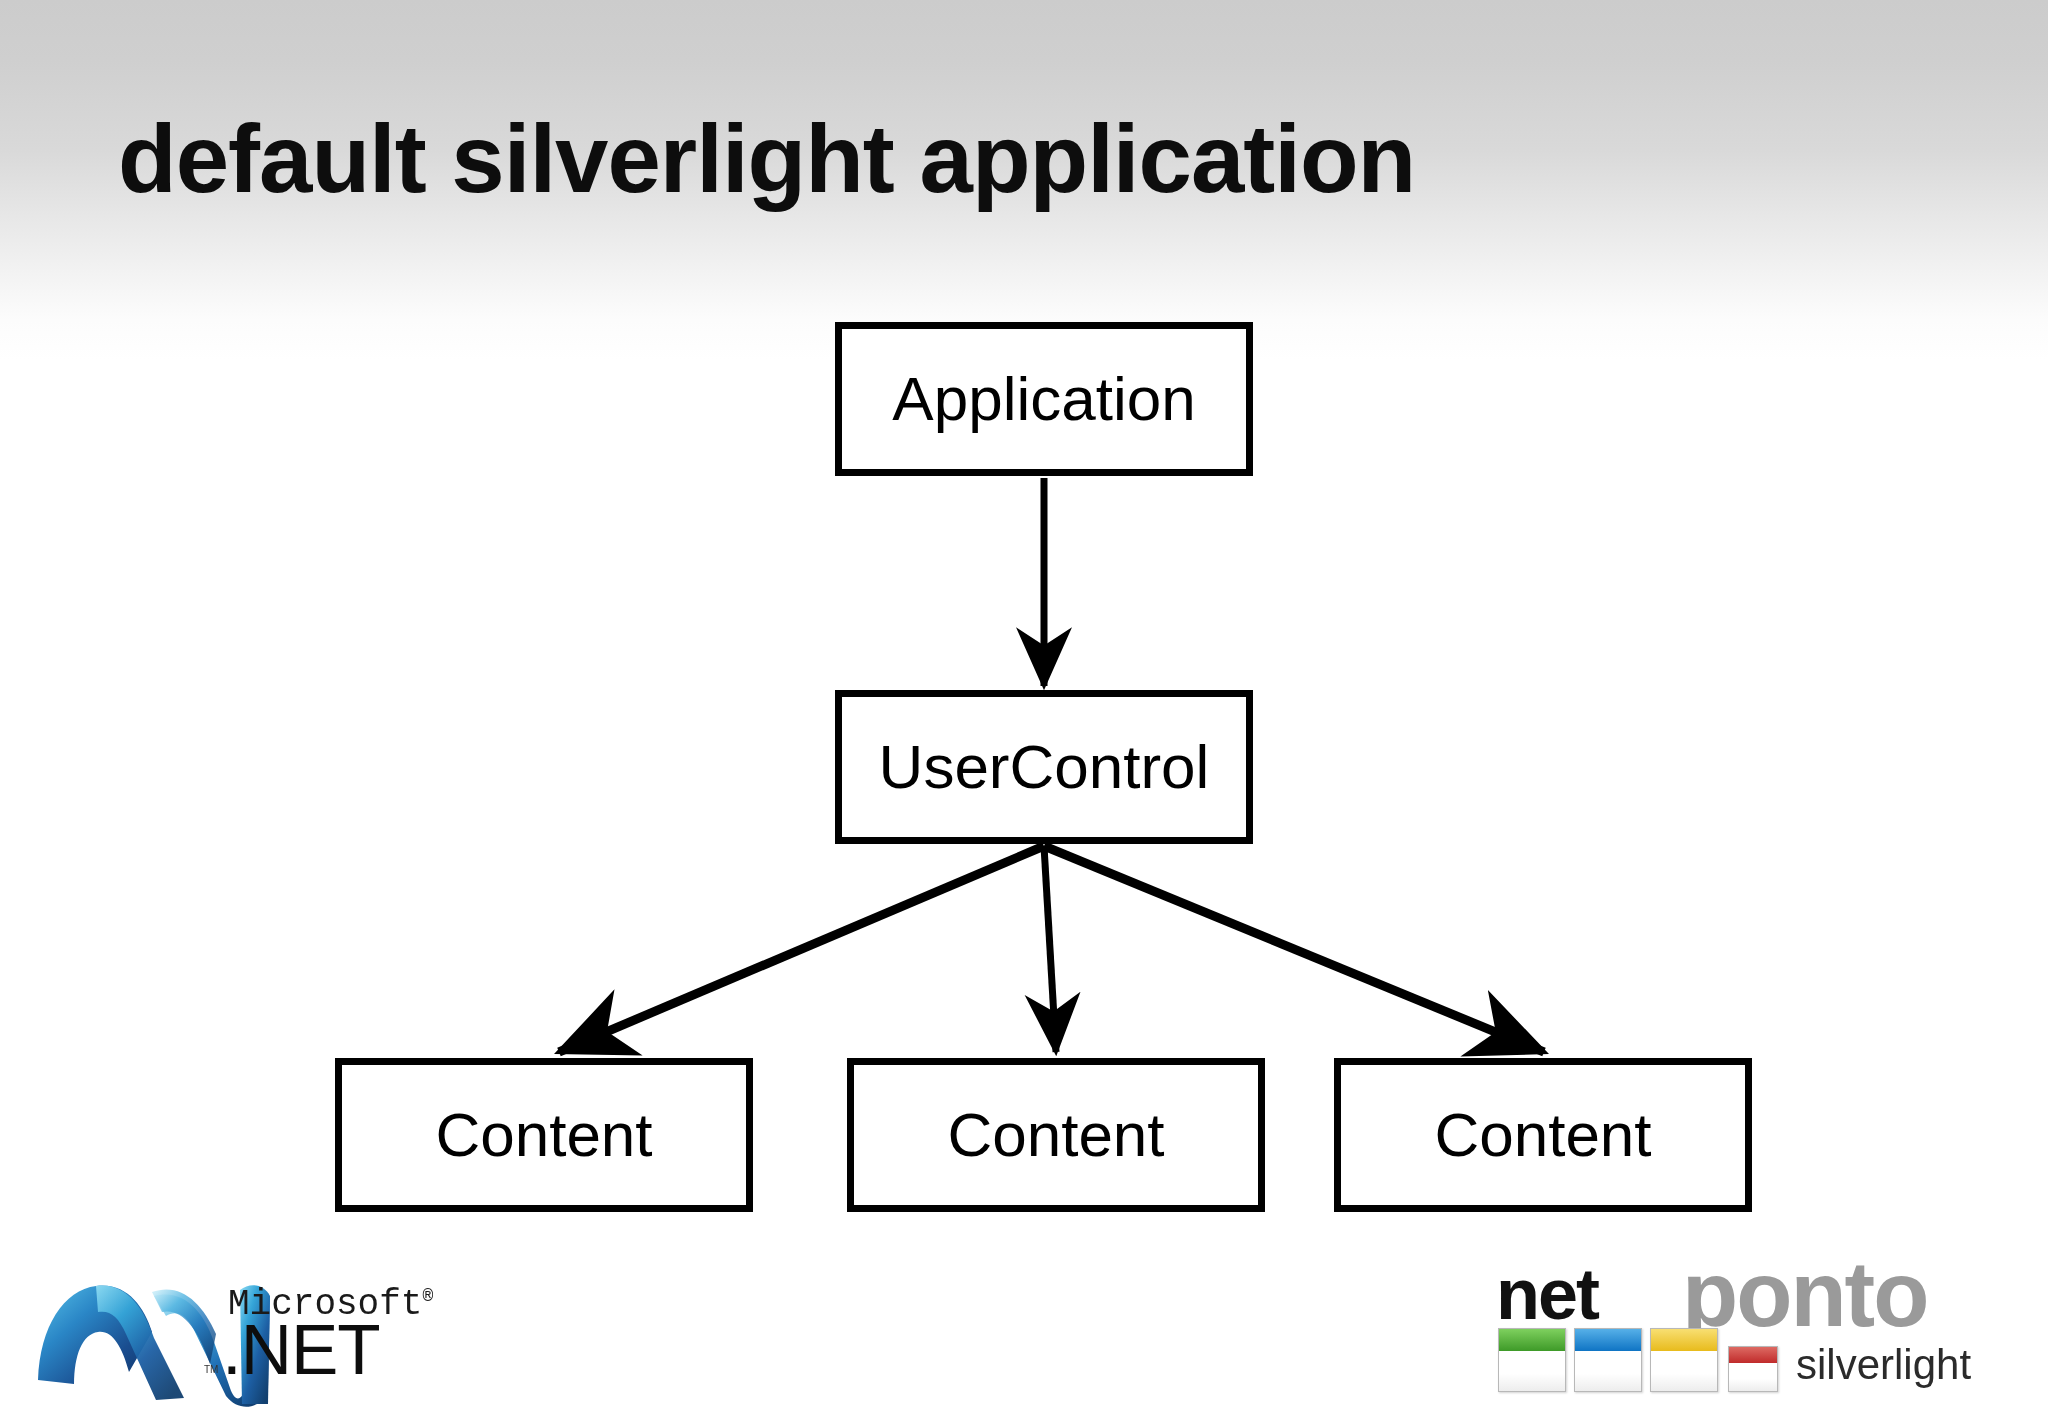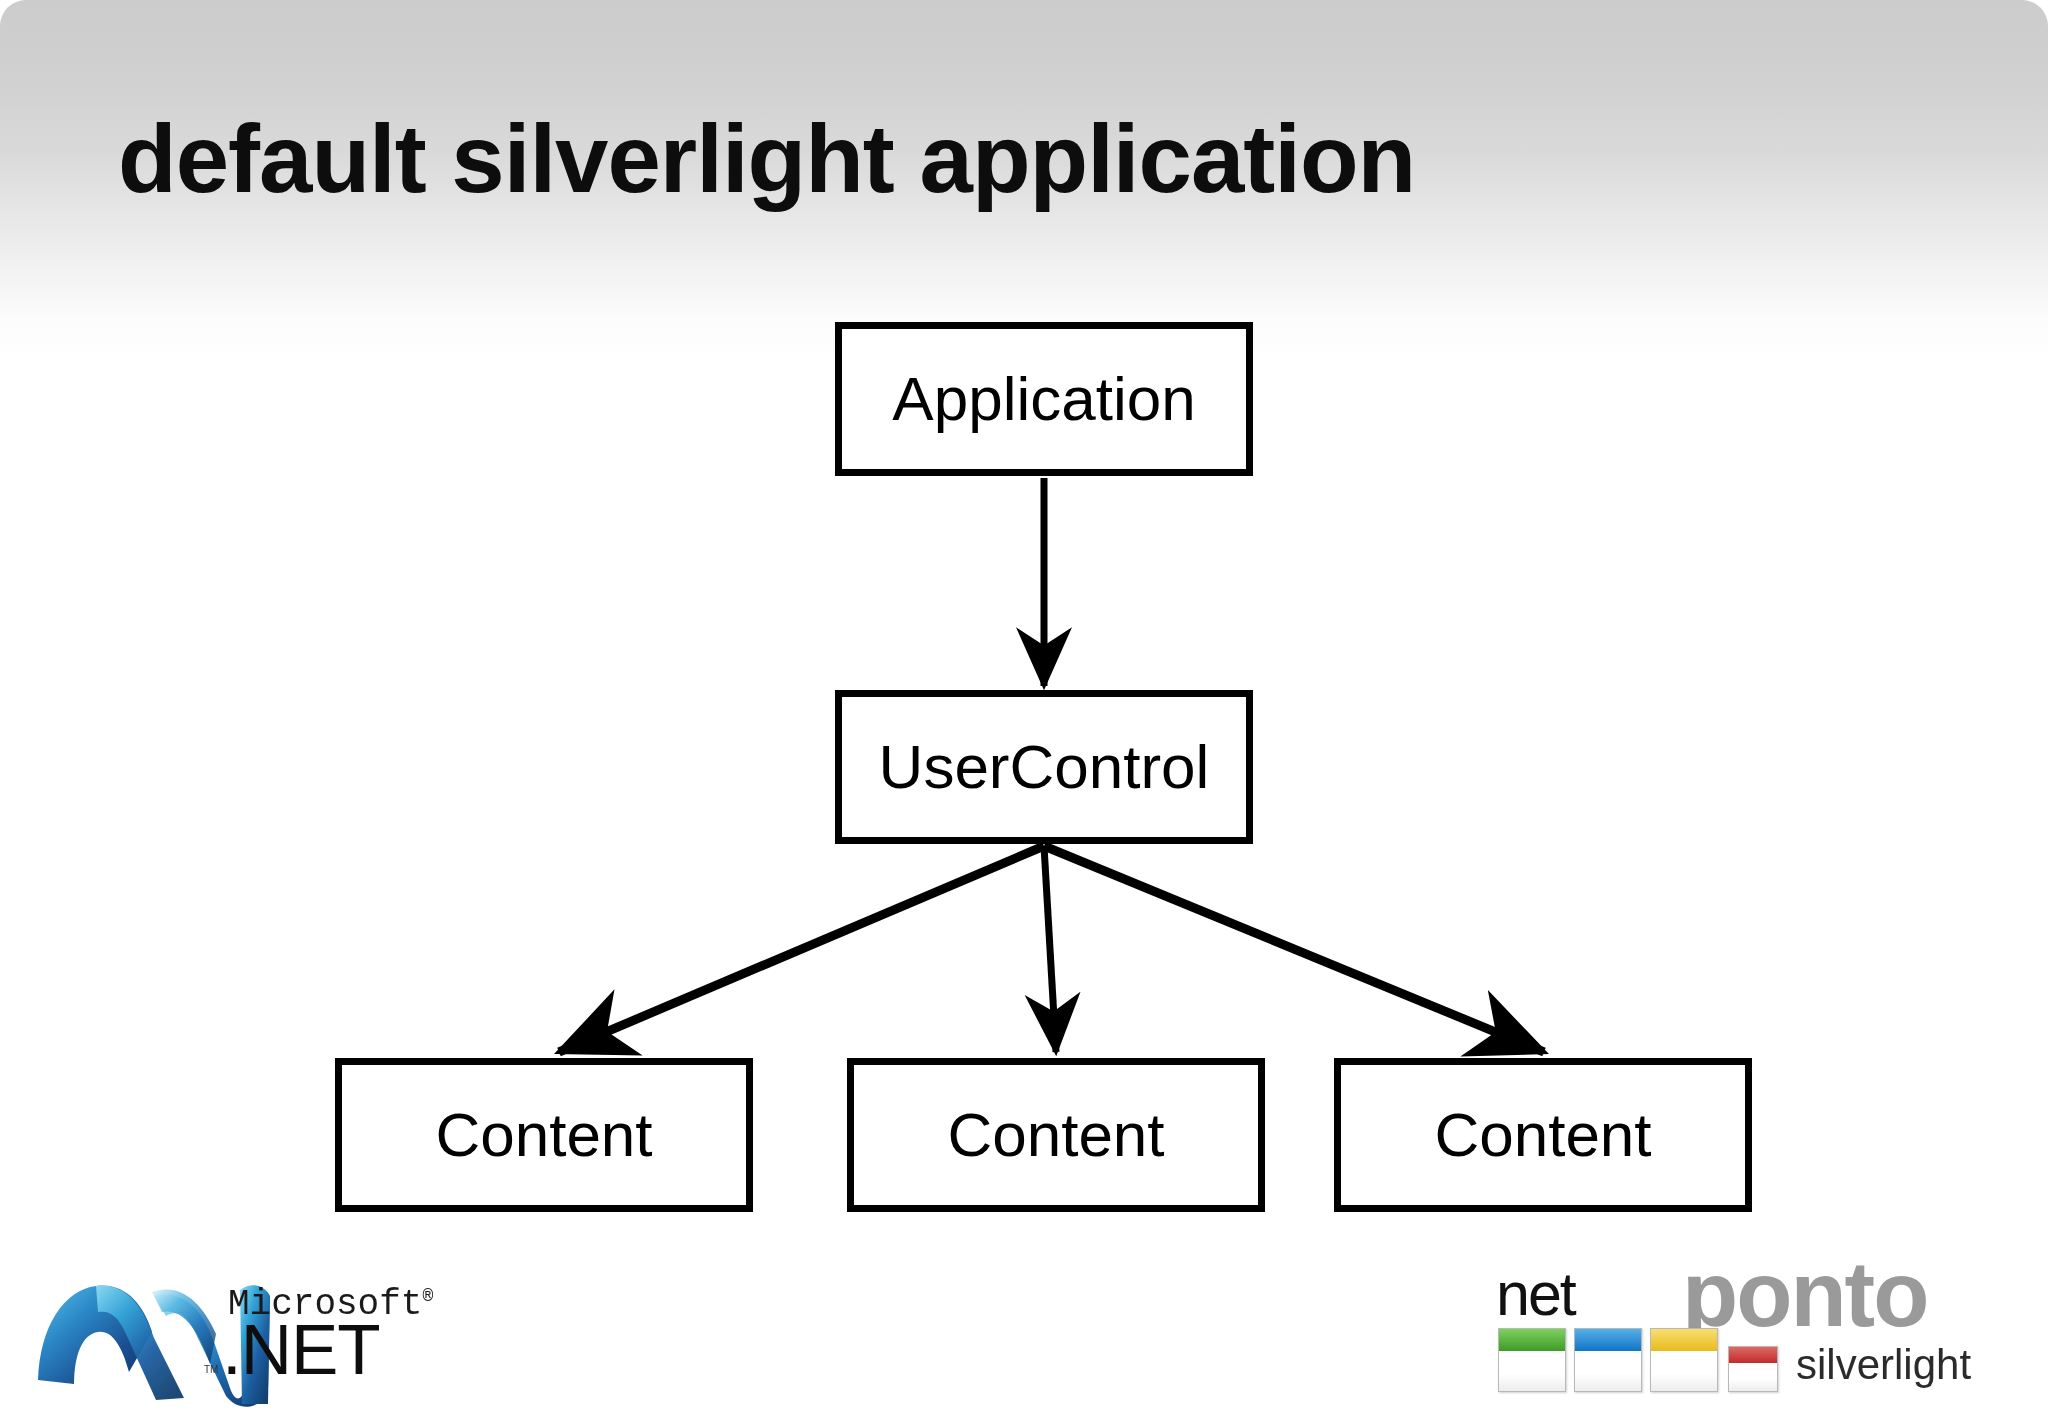--- a/index.html
+++ b/index.html
@@ -7,21 +7,20 @@
     padding: 0;
     background: #ffffff;
   }
   #slide {
     position: relative;
     width: 2048px;
     height: 1418px;
     overflow: hidden;
     background: linear-gradient(to bottom, #cccccc 0px, #cfcfcf 60px, #d9d9d9 150px, #eeeeee 250px, #fcfcfc 320px, #ffffff 360px, #ffffff 1418px);
     font-family: "Liberation Sans", sans-serif;
-    border-radius: 26px;
   }
 
   
   #slide-title {
     position: absolute;
     left: 118px;
     top: 104px;
     font-family: "Liberation Sans", sans-serif;
     font-weight: bold;
     font-size: 96px;
@@ -125,22 +124,22 @@
     left: 1496px;
     top: 1248px;
     width: 540px;
     height: 170px;
   }
   #np-net {
     position: absolute;
     left: 0px;
     top: 0px;
     font-family: "Liberation Sans", sans-serif;
-    font-weight: normal;
-    font-size: 61px;
+    font-weight: bold;
+    font-size: 72px;
     line-height: 92px;
     letter-spacing: -2px;
     color: #111111;
   }
   #np-ponto {
     position: absolute;
     left: 186px;
     top: 0px;
     font-family: "Liberation Sans", sans-serif;
     font-weight: bold;

